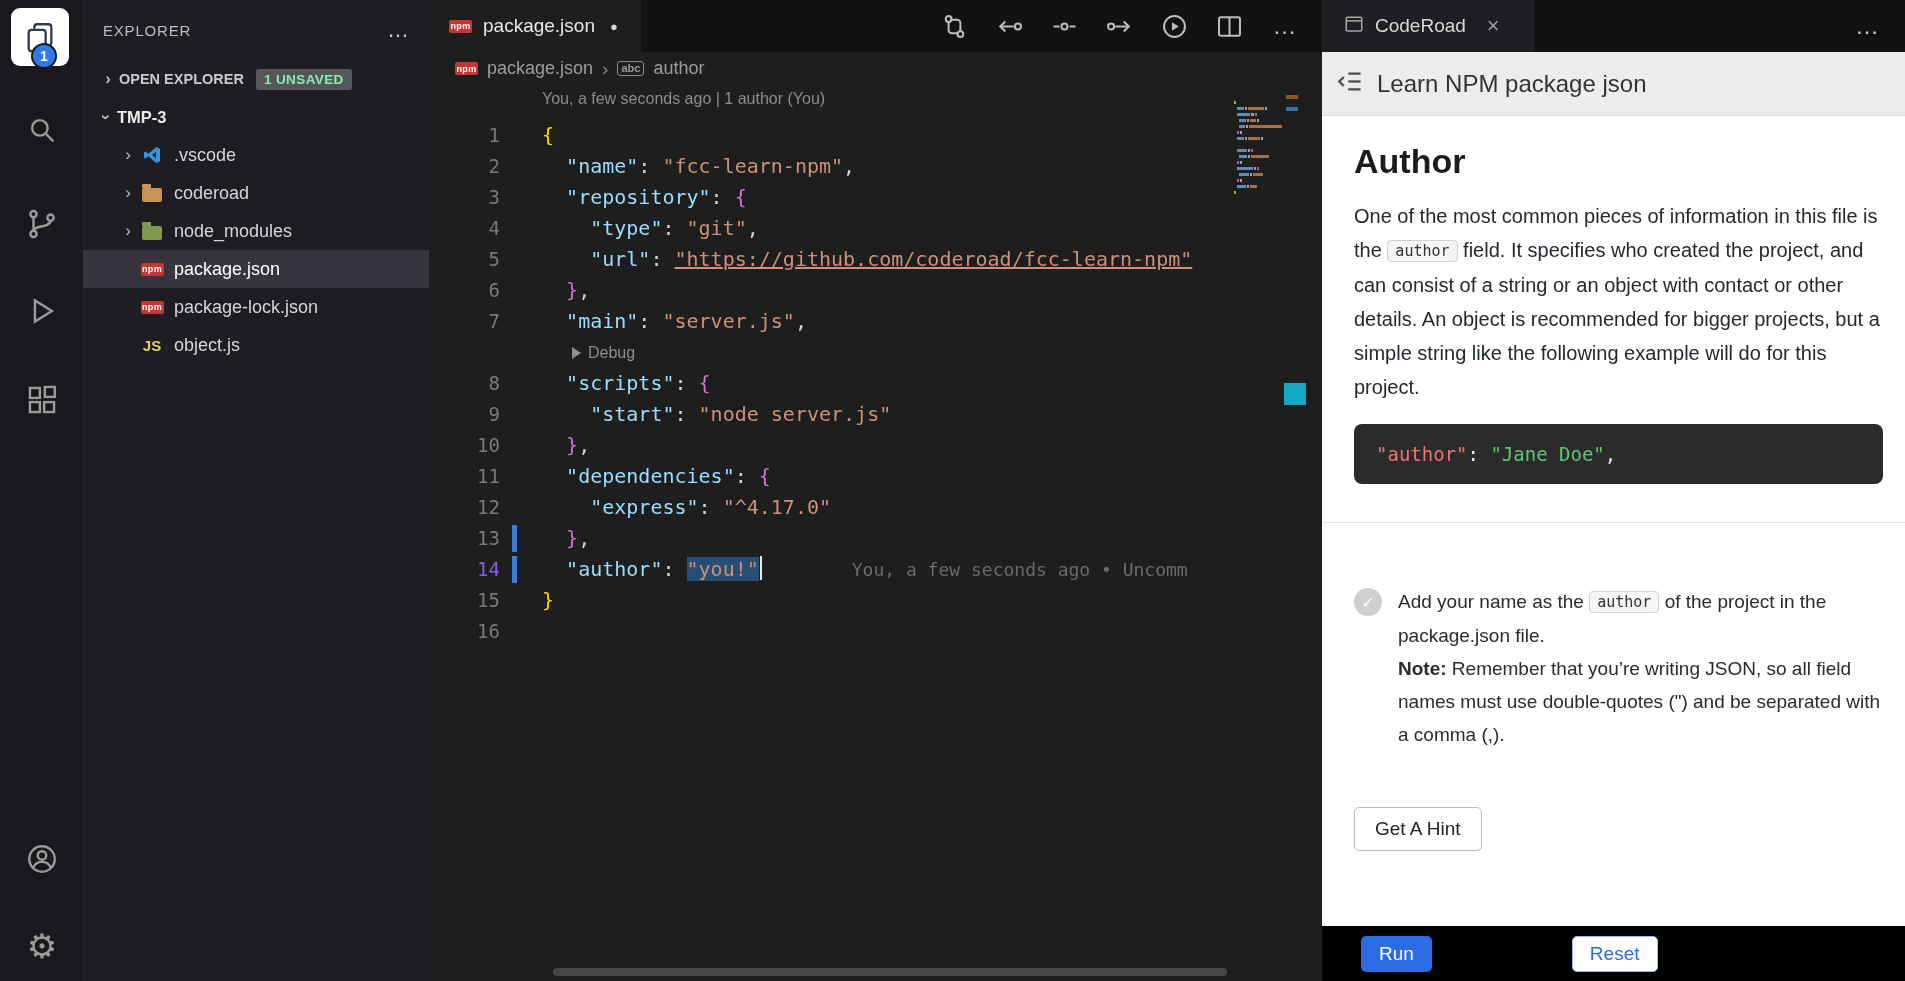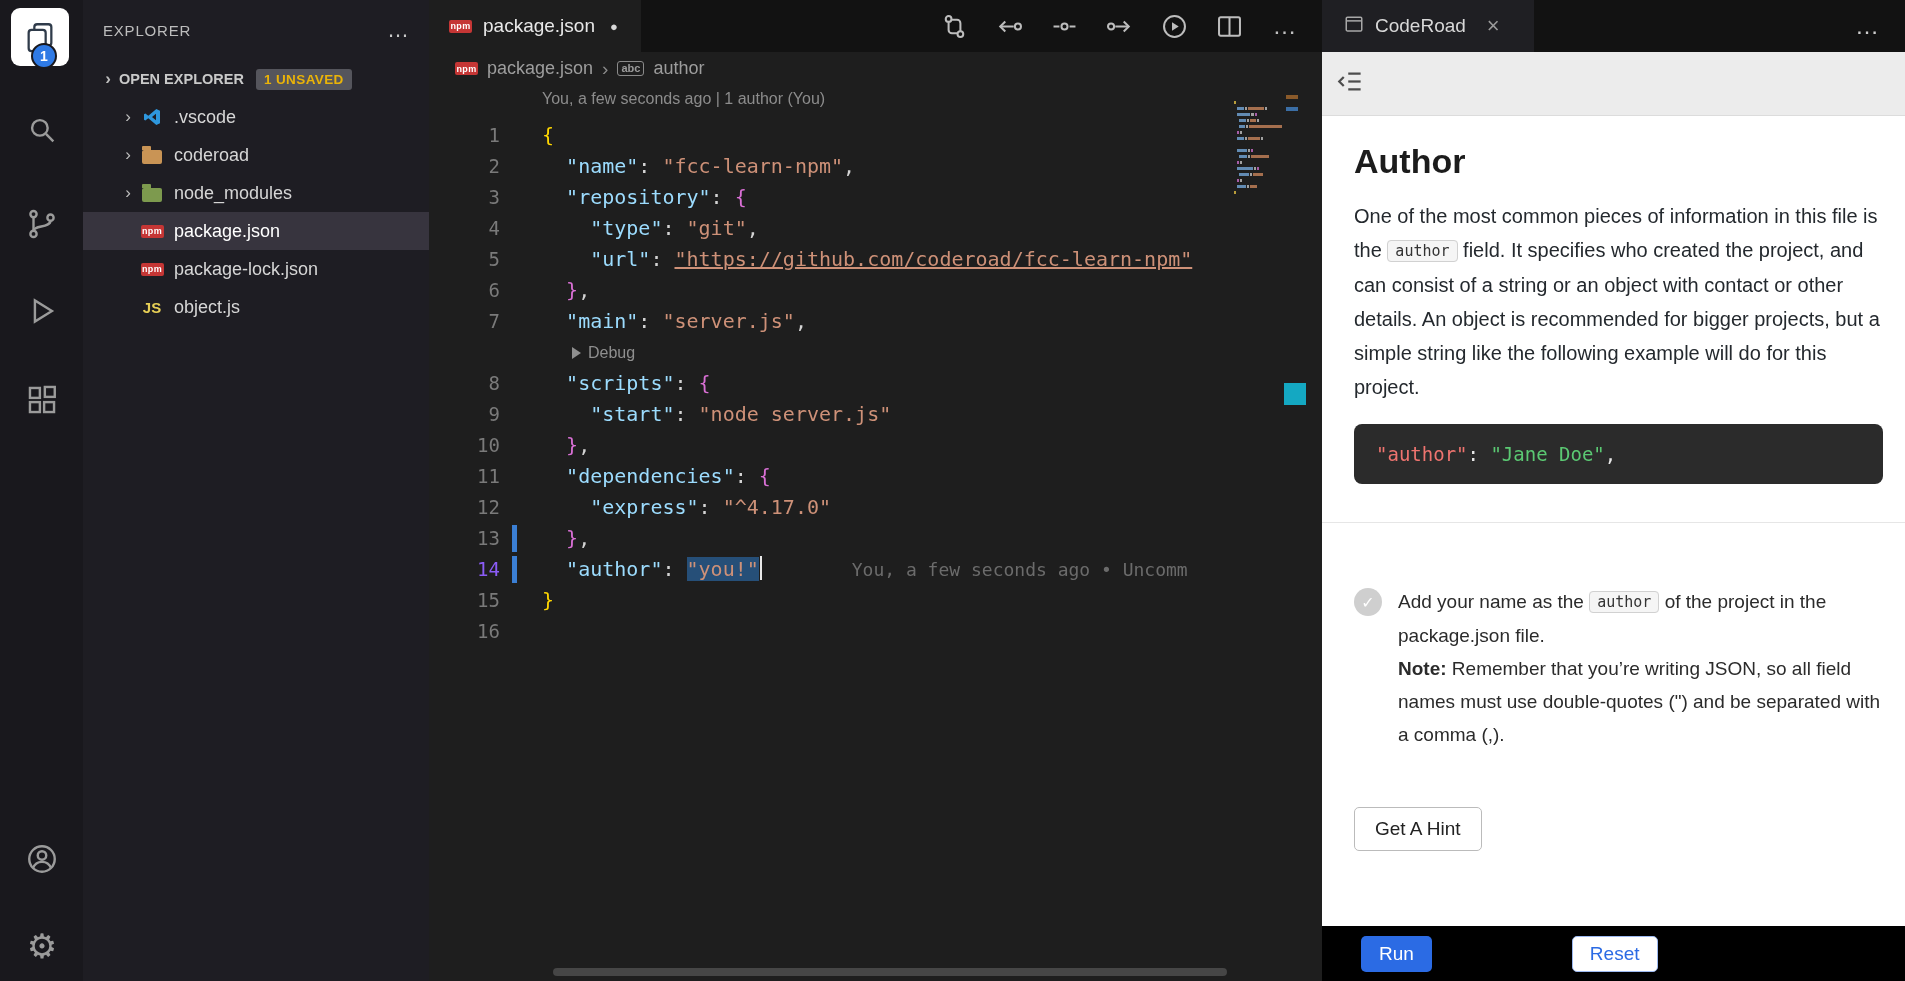--- a/index.html
+++ b/index.html
@@ -15,21 +15,21 @@
   .gear-glyph::after{content:"⚙"}
 
   
   .sidebar{position:absolute;left:83px;top:0;width:346px;height:100%;background:#1e1d23;color:#cfcfcf}
   .side-header{height:60px;display:flex;align-items:center;padding:0 20px}
   .side-title{font-size:15px;letter-spacing:.8px;color:#bdbdbd}
   .side-more{margin-left:auto;color:#c9c9c9;font-size:22px;cursor:default}
   .open-editors{height:38px;display:flex;align-items:center;padding-left:14px;font-size:14.5px;font-weight:700;color:#c9c9c9}
   .chev{width:22px;flex:none;color:#bdbdbd;font-size:17px;text-align:center}
   .chev.open{transform:rotate(90deg)}
-  .badge-unsaved{margin-left:12px;background:#55555c;color:#eab308;font-size:13.5px;font-weight:700;padding:3px 8px;border-radius:3px;letter-spacing:.4px}
+  .badge-unsaved{margin-left:12px;background:#55555c;color:#86efac;font-size:13.5px;font-weight:700;padding:3px 8px;border-radius:3px;letter-spacing:.4px}
   .root-row{height:38px;display:flex;align-items:center;padding-left:12px;font-size:16.5px;font-weight:700;color:#ececec}
   .tree-row{height:38px;display:flex;align-items:center;padding-left:34px;font-size:18px;color:#d6d6d6}
   .tree-row.selected{background:#37343e;color:#fff}
   .ficon{width:26px;height:20px;flex:none;margin-right:9px;display:flex;align-items:center;justify-content:center}
   .chip-npm{width:23px;height:13px;background:#c53635;border-radius:2px;color:#fff;display:flex;align-items:center;justify-content:center;font:700 9px "Liberation Sans",sans-serif;letter-spacing:.3px}
   .chip-npm::after{content:"npm"}
   .chip-js{color:#e7cf56;font:700 15px "Liberation Sans",sans-serif}
   .chip-js::after{content:"JS"}
   .chip-md{width:23px;height:15px;border:2px solid #8a8f94;border-radius:3px;color:#9aa0a6;display:flex;align-items:center;justify-content:center;font:700 9px "Liberation Sans",sans-serif}
   .chip-md::after{content:"M↓"}
@@ -154,20 +154,24 @@
   <div class="sidebar">
     <div class="side-header">
       <span class="side-title">EXPLORER</span>
       <span class="side-more">…</span>
     </div>
     <div class="open-editors">
       <span class="chev">›</span>
       <span>OPEN EXPLORER</span>
       <span class="badge-unsaved">1 UNSAVED</span>
     </div>
+    <div class="root-row">
+      <span class="chev open">›</span>
+      <span>TMP-3</span>
+    </div>
     <div>
         <div class="tree-row">
           <span class="chev">›</span>
           <span class="ficon">
             <svg width="20" height="20" viewBox="0 0 24 24">
               <path fill="#2e97dd" d="M17.2 2.4 21.6 4.5v15l-4.4 2.1-9.6-8.2L4 16.2 2.4 15.3V8.7L4 7.8l3.6 2.8 9.6-8.2zM16.8 8l-4.8 4 4.8 4V8z"></path>
             </svg>
           </span>
           <span>.vscode</span>
         </div>
@@ -390,20 +394,21 @@
       <span class="panel-more">…</span>
     </div>
 
     <div class="panel-header">
       <span><svg width="27" height="27" viewBox="0 0 24 24" fill="none" stroke="#4d4d4d" stroke-width="2">
             <path d="M10 5h11"></path>
             <path d="M10 12h11"></path>
             <path d="M10 19h11"></path>
             <path d="M6 8l-4 4 4 4"></path>
           </svg></span>
+      <span class="hdr-title">Learn NPM package json</span>
     </div>
 
     <div class="panel-body">
       <h1>Author</h1>
       <p class="lesson-p"><span>One of the most common pieces of information in this file is the </span><span class="inline-code">author</span><span> field. It specifies who created the project, and can consist of a string or an object with contact or other details. An object is recommended for bigger projects, but a simple string like the following example will do for this project.</span></p>
       <div class="code-block"><span class="ex-key">"author"</span><span class="ex-plain">: </span><span class="ex-str">"Jane Doe"</span><span class="ex-plain">,</span></div>
       <div class="divider"></div>
       <div class="task">
         <div class="check">✓</div>
         <div class="task-text">

